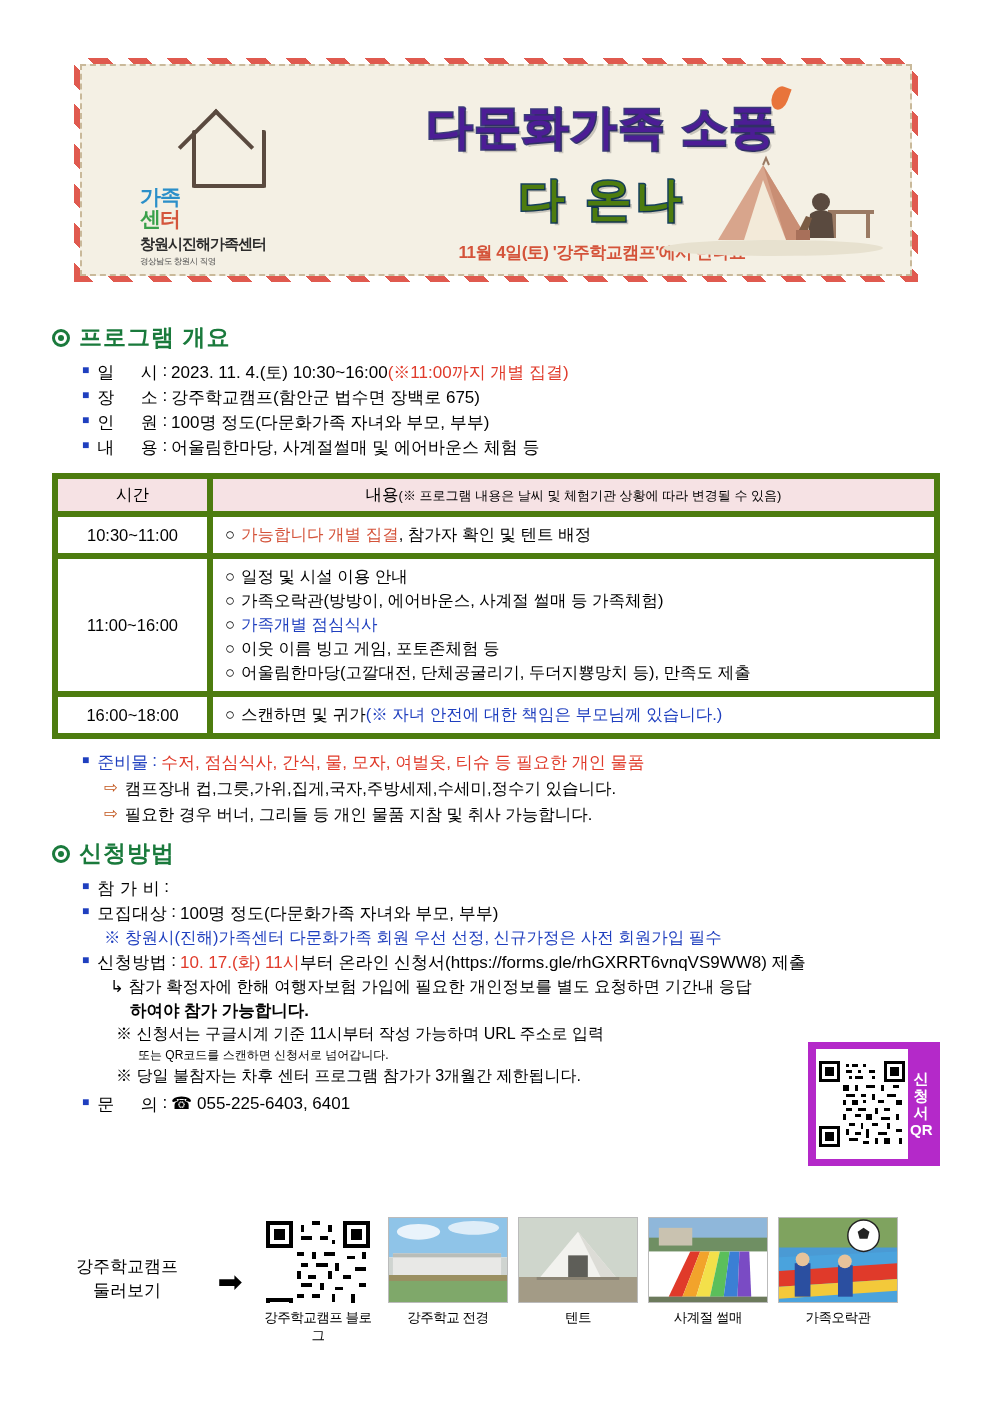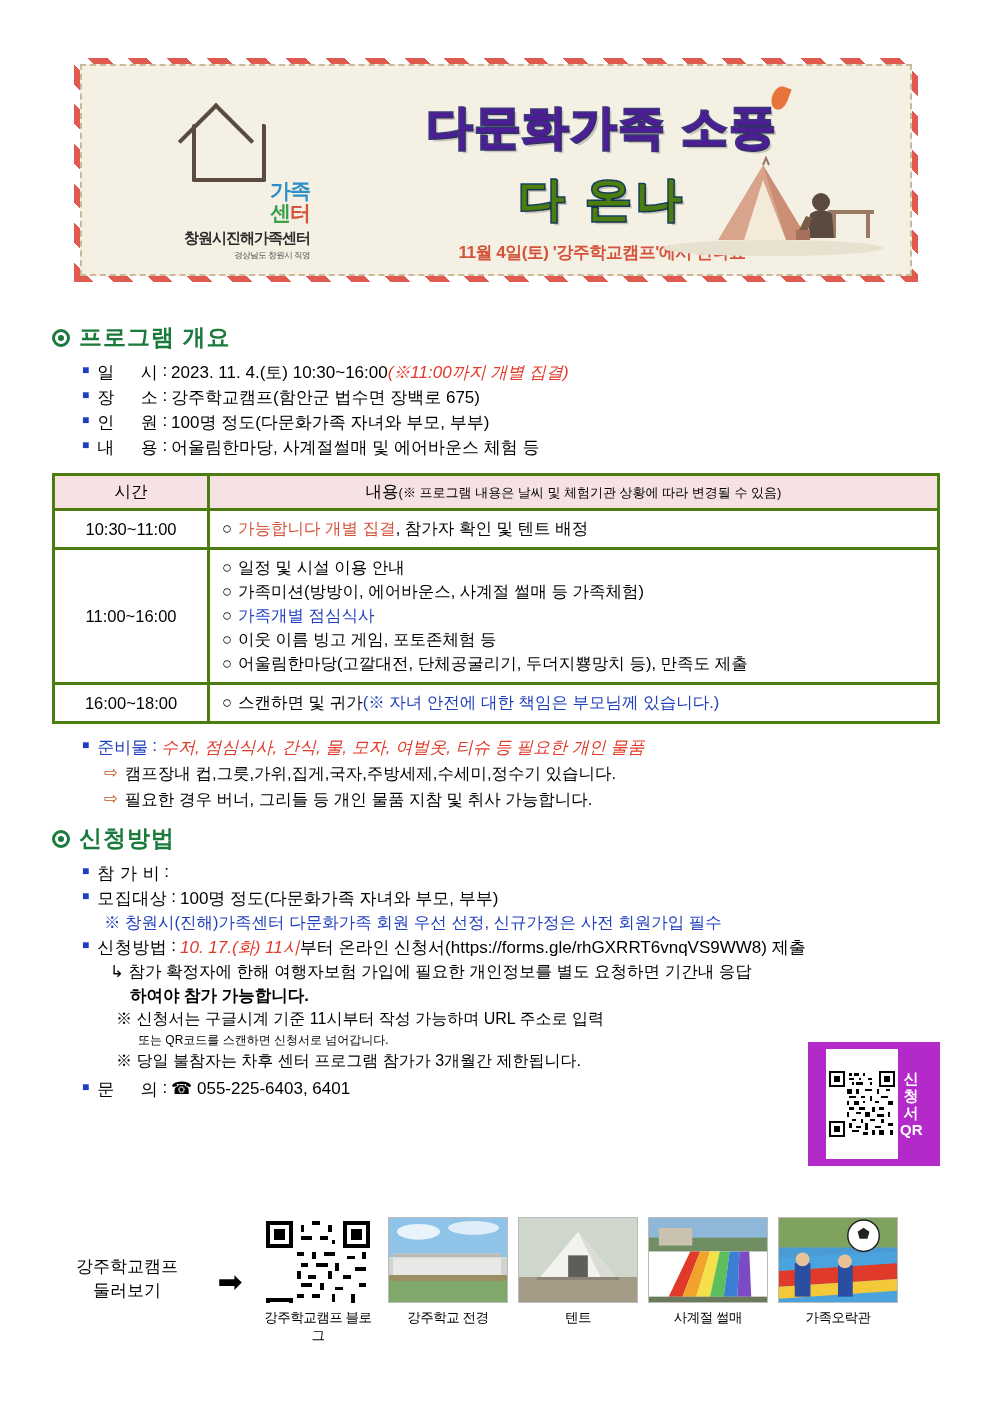--- a/index.html
+++ b/index.html
@@ -27,23 +27,23 @@
   }
   .banner-inner {
     width: 100%; height: 100%;
     background: #f4f0e4;
     border: 2px dashed #c9b99a;
     position: relative;
     overflow: hidden;
   }
   .logo-box {
     position: absolute;
-    left: 58px; top: 50px;
+    left: 58px; top: 56px;
     width: 170px;
-    text-align: right;
+    text-align: left;
   }
   .logo-house {
     width: 78px; height: 62px;
     margin: 0 auto 2px auto;
     position: relative;
   }
   .logo-house:before {
     content: "";
     position: absolute;
     left: 6px; top: 8px;
@@ -130,33 +130,33 @@
   .sec-title {
     font-size: 23px; font-weight: bold; color: #1a7a3c;
     letter-spacing: 1px;
   }
 
   .row { display:flex; align-items:flex-start; margin: 2px 0 2px 30px; font-size:17px; }
   .sq { color:#1f3fbf; margin-right: 8px; font-size: 12px; line-height: 1.6; }
   .lbl { letter-spacing: 0.5px; white-space: pre; }
   .colon { margin: 0 4px; }
   .val { }
-  .red { color:#e03a2a;font-style:italic; }
+  .red { color:#e03a2a; }
   .blue { color:#1f3fbf; }
   .orange { color:#d4533a; }
 
   
   table.sched {
     width: 100%;
     border-collapse: collapse;
     margin: 14px 0 12px 0;
     font-size: 16.5px;
   }
   table.sched th, table.sched td {
-    border: 3px solid #4d7c0f;
+    border: 6px solid #4d7c0f;
     padding: 5px 4px;
     vertical-align: middle;
   }
   table.sched th {
     background: #f6e2e4;
     font-weight: normal;
     text-align: center;
   }
   table.sched th.c1 { width: 155px; }
   table.sched td.time { text-align: center; white-space: nowrap; border-radius: 14px; }
@@ -173,21 +173,21 @@
   .sub-note { margin: 2px 0 2px 52px; font-size: 16.5px; }
   .indent-note { margin: 2px 0 2px 64px; font-size: 16px; }
   .indent-note2 { margin: 2px 0 2px 86px; font-size: 12px; }
 
   
   .qr-apply {
     position: absolute;
     right: 52px; top: 1042px;
     width: 132px; height: 124px;
     background: #b429c9;
-    padding: 18px;
+    padding: 8px;
     display: flex; align-items: center;
   }
   .qr-apply .qrimg { width: 100px; height: 110px; background:#fff; padding:3px; }
   .qr-apply .vtext {
     color: #fff; font-weight: bold; font-size: 15px;
     width: 22px; text-align: center; line-height: 1.15; margin-left: 2px;
   }
 
   
   .strip {
@@ -290,21 +290,21 @@
     <tr>
       <td class="time">10:30~11:00</td>
       <td class="desc">
         <div class="li"><span class="o">○</span><span class="orange">가능합니다 개별 집결</span><span>, 참가자 확인 및 텐트 배정</span></div>
       </td>
     </tr>
     <tr>
       <td class="time">11:00~16:00</td>
       <td class="desc">
         <div class="li"><span class="o">○</span><span>일정 및 시설 이용 안내</span></div>
-        <div class="li"><span class="o">○</span><span>가족미션(방방이, 에어바운스, 사계절 썰매 등 가족체험)</span></div>
+        <div class="li"><span class="o">○</span><span>가족오락관(방방이, 에어바운스, 사계절 썰매 등 가족체험)</span></div>
         <div class="li"><span class="o">○</span><span class="blue">가족개별 점심식사</span></div>
         <div class="li"><span class="o">○</span><span>이웃 이름 빙고 게임, 포토존체험 등</span></div>
         <div class="li"><span class="o">○</span><span>어울림한마당(고깔대전, 단체공굴리기, 두더지뿅망치 등), 만족도 제출</span></div>
       </td>
     </tr>
     <tr>
       <td class="time">16:00~18:00</td>
       <td class="desc">
         <div class="li"><span class="o">○</span><span>스캔하면 및 귀가</span><span class="blue">(※ 자녀 안전에 대한 책임은 부모님께 있습니다.)</span></div>
       </td>

